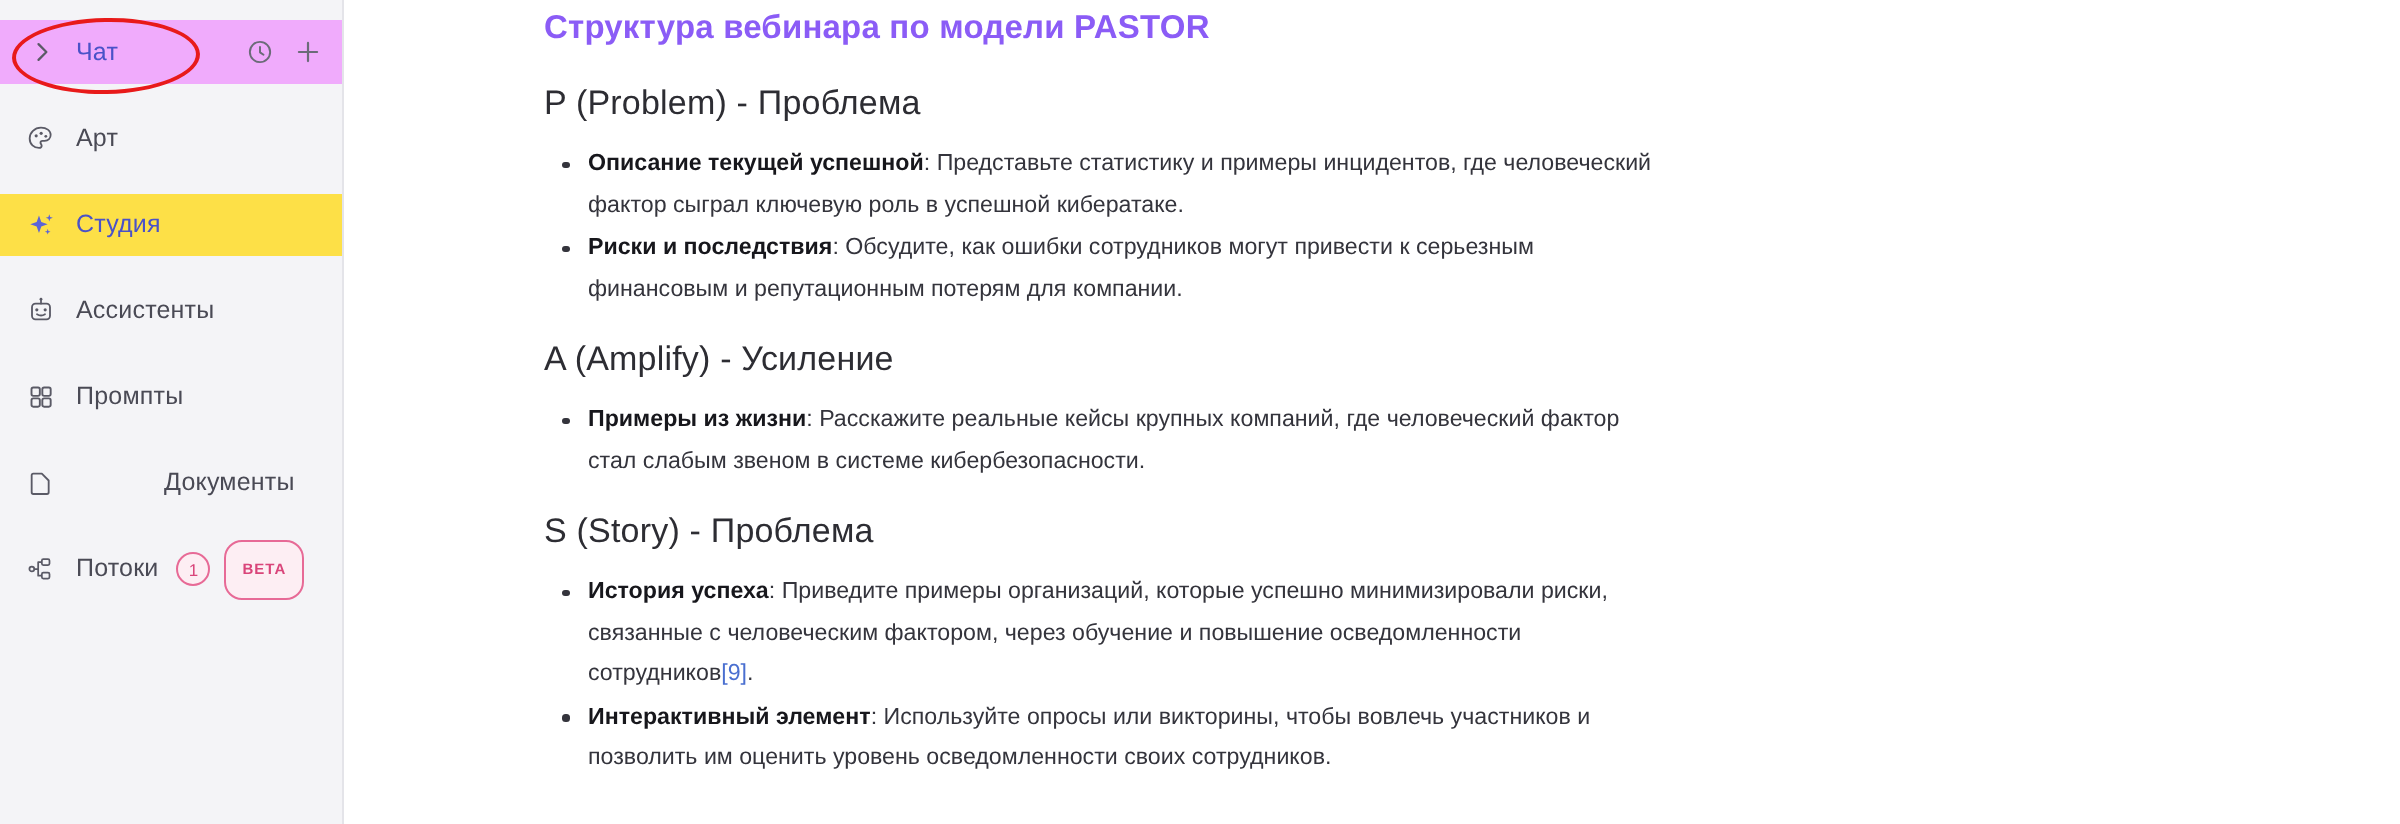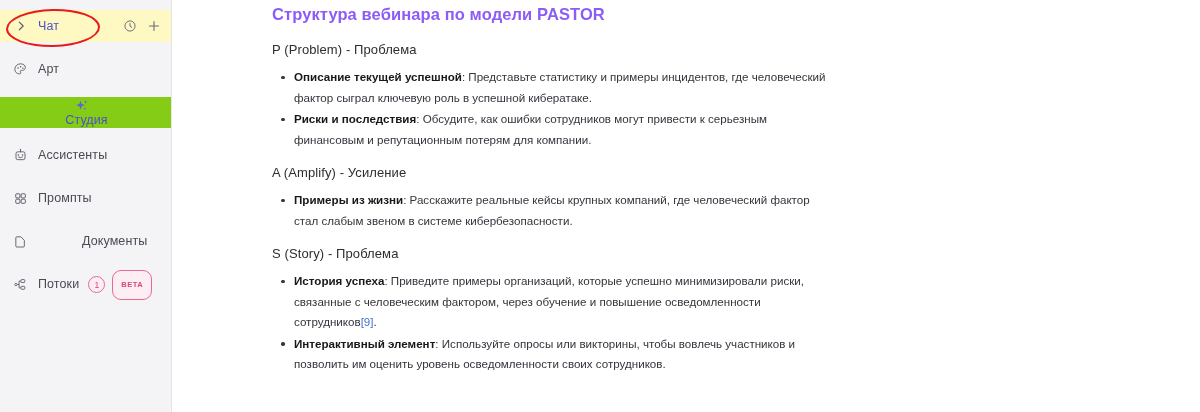--- a/index.html
+++ b/index.html
@@ -36,27 +36,26 @@
     height: 31px;
     padding: 0 10px 0 12px;
     box-sizing: border-box;
     position: relative;
     color: #4a4a55;
     font-size: 12.5px;
     cursor: pointer;
     white-space: nowrap;
   }
   .nav-row.chat-row {
-    background: #fef9c3;
+    background: #f0abfc;
     height: 32px;
     margin-top: 10px;
   }
   .nav-row.active-row {
-    background: #84cc16;
-    flex-direction: column;
+    background: #fde047;
   }
   .nav-row .ico {
     width: 17px;
     height: 17px;
     display: inline-flex;
     align-items: center;
     justify-content: center;
     margin-right: 9px;
     flex: 0 0 auto;
   }
@@ -131,21 +130,21 @@
     padding-top: 5px;
   }
   h1.doc-title {
     font-size: 16.5px;
     font-weight: bold;
     color: #8b5cf6;
     margin: 0 0 18px 0;
     letter-spacing: .1px;
   }
   h2.sec-title {
-    font-size: 13px;
+    font-size: 17px;
     font-weight: normal;
     color: #2d2d33;
     margin: 0 0 10px 0;
     letter-spacing: .1px;
   }
   .sec { margin-bottom: 15px; }
   ul.bullets {
     margin: 0 0 0 0;
     padding-left: 22px;
     list-style: none;

